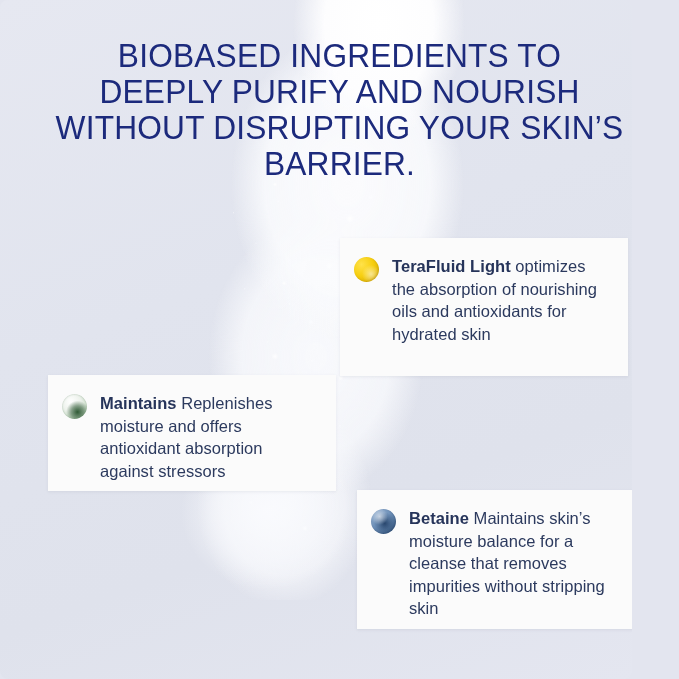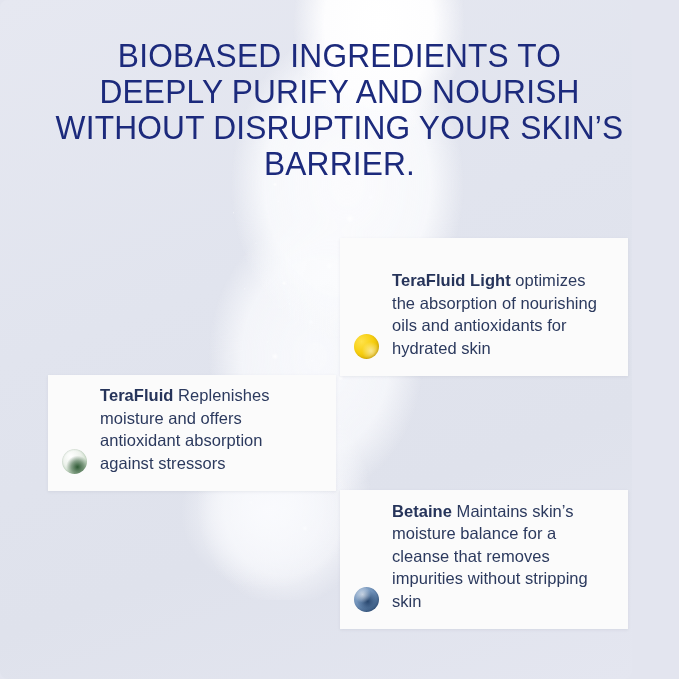--- a/index.html
+++ b/index.html
@@ -88,26 +88,26 @@
     color:#1c2a7c;font-size:33px;line-height:36px;letter-spacing:.2px;
     font-weight:400;font-stretch:semi-condensed;
     transform:scaleX(.96);transform-origin:50% 0;
     white-space:pre-line;
   }
 
   
   .card{
     position:absolute;background:#fbfbfb;
     box-shadow:0 1px 3px rgba(90,95,120,.10);
-    display:flex;align-items:flex-end;
+    display:flex;align-items:flex-start;
     padding:17px 16px 17px 14px;box-sizing:border-box;
   }
   .card.c1{left:340px;top:238px;width:288px;height:138px;}
   .card.c2{left:48px;top:375px;width:288px;height:116px;}
-  .card.c3{left:340px;top:490px;width:288px;height:139px;}
+  .card.c3{left:357px;top:490px;width:288px;height:139px;}
 
   .icon{flex:0 0 auto;width:25px;height:25px;border-radius:50%;margin-right:13px;margin-top:2px;}
 
   .icon-oil{
     background:
       radial-gradient(circle at 68% 68%, rgba(255,255,255,.55) 0%, rgba(255,255,255,0) 38%),
       radial-gradient(circle at 30% 30%, #ffe24a 0%, #f7cf10 45%, #e2b806 78%, #c9a005 100%);
     box-shadow:inset -1px -1px 2px rgba(160,120,0,.35);
   }
   .icon-plant{
@@ -151,21 +151,21 @@
   <div class="card c1">
     <div class="icon icon-oil"></div>
     <div class="card-text">
       <span class="name">TeraFluid Light</span><span> optimizes the absorption of nourishing oils and antioxidants for hydrated skin</span>
     </div>
   </div>
 
   <div class="card c2">
     <div class="icon icon-plant"></div>
     <div class="card-text">
-      <span class="name">TeraFluid</span><span> Replenishes moisture and offers antioxidant absorption against stressors</span>
+      <span class="name">Maintains</span><span> Replenishes moisture and offers antioxidant absorption against stressors</span>
     </div>
   </div>
 
   <div class="card c3">
     <div class="icon icon-water"></div>
     <div class="card-text">
       <span class="name">Betaine</span><span> Maintains skin’s moisture balance for a cleanse that removes impurities without stripping skin</span>
     </div>
   </div>
 

